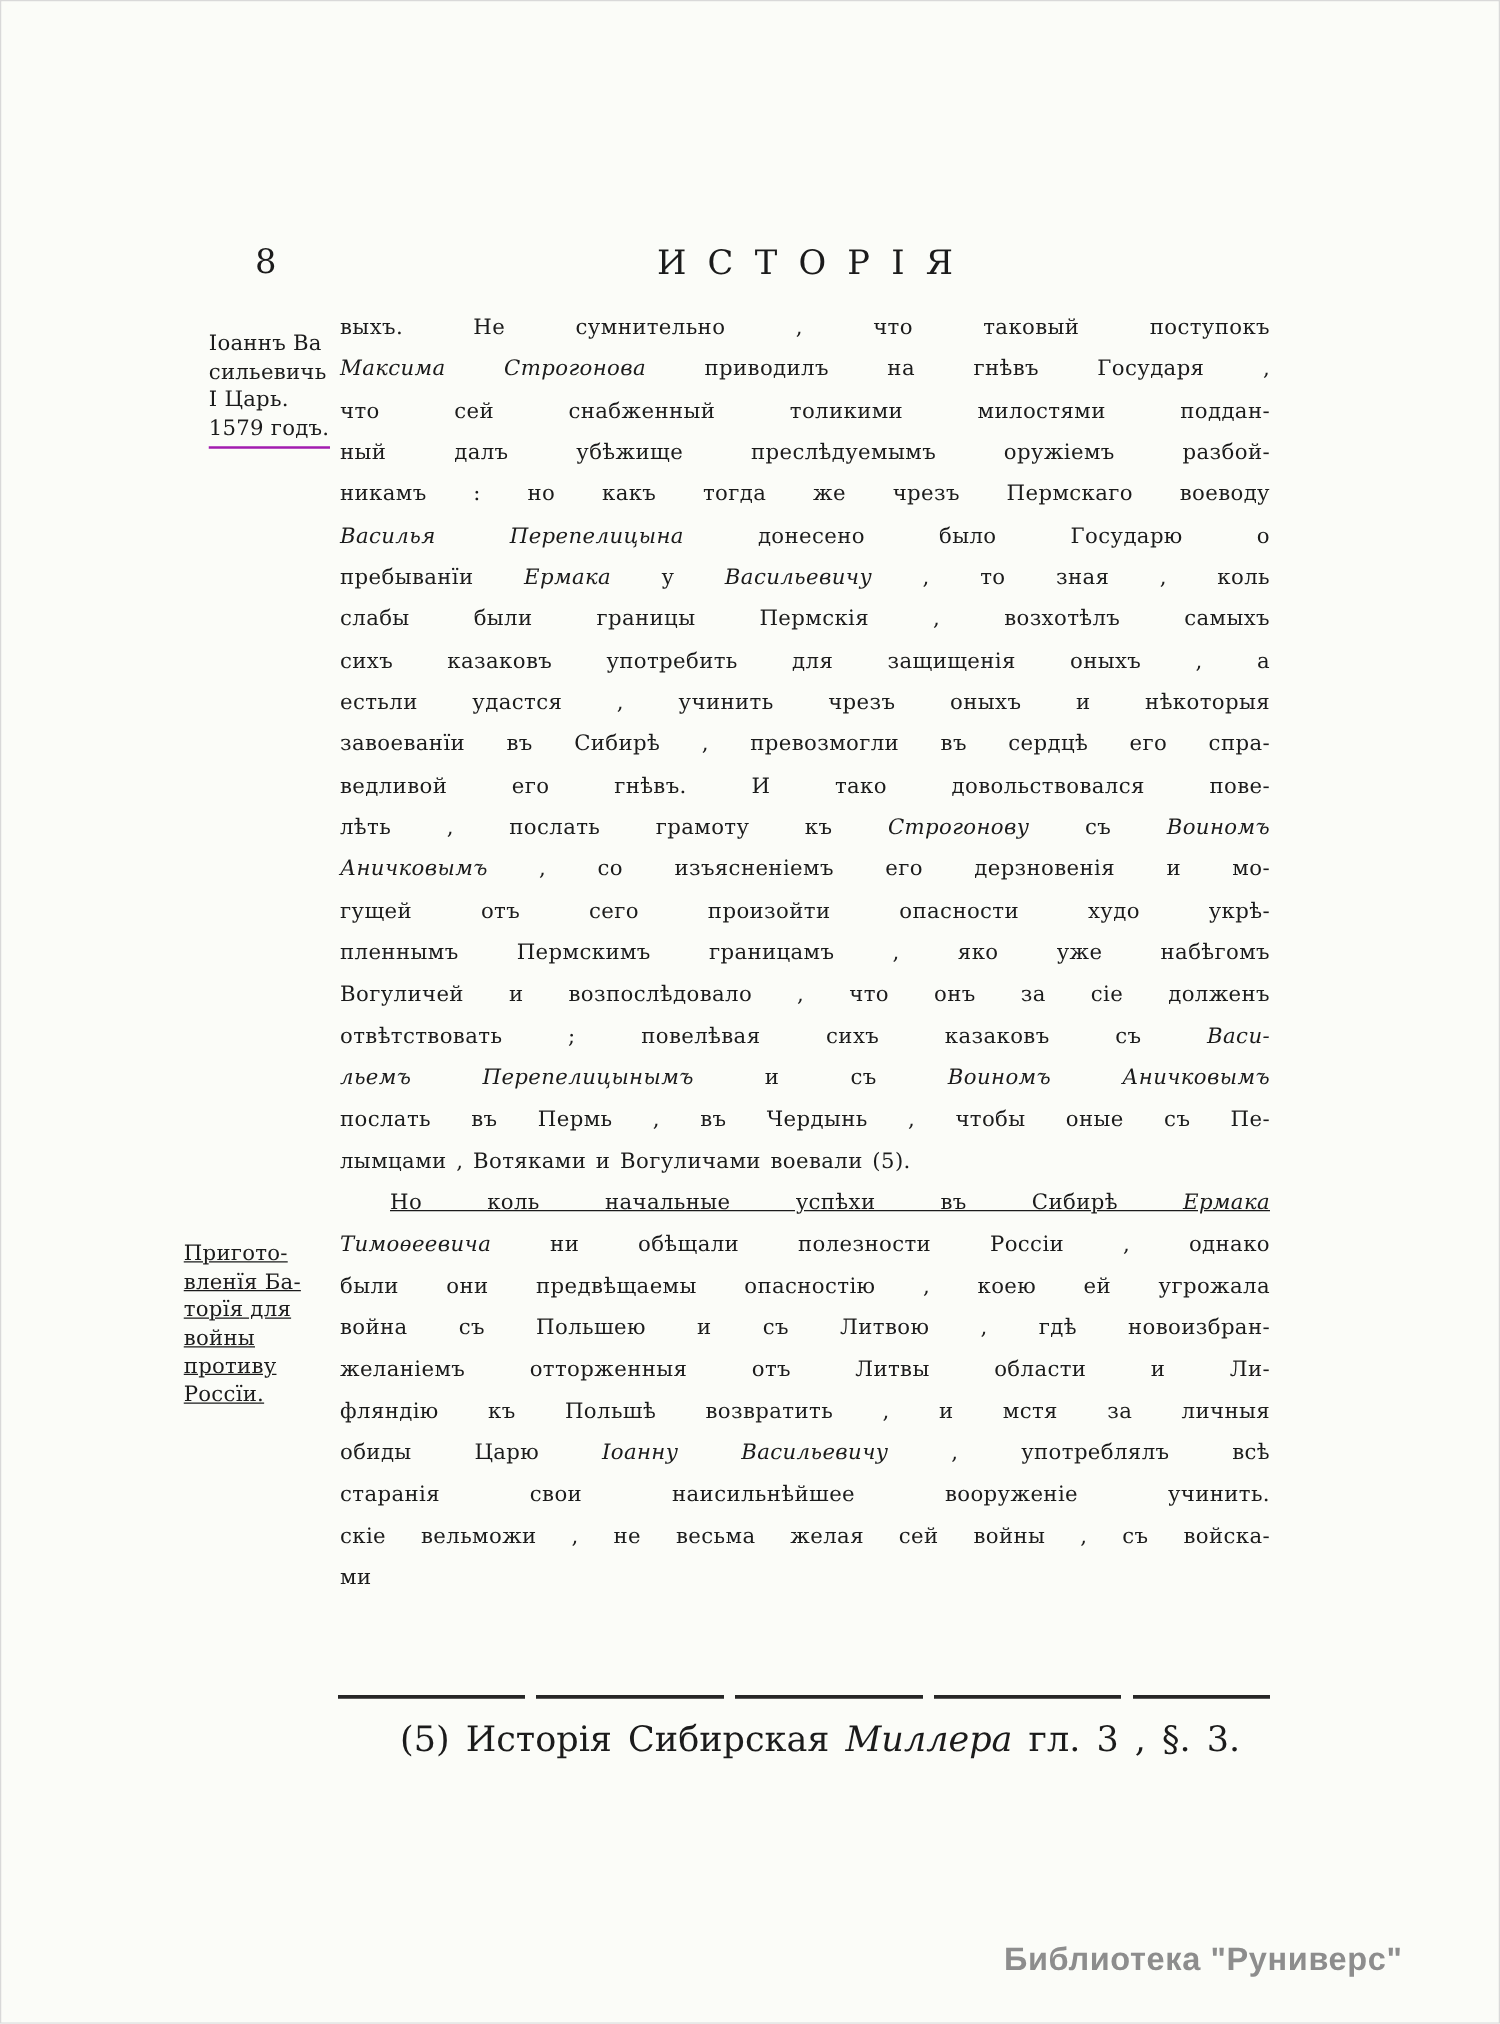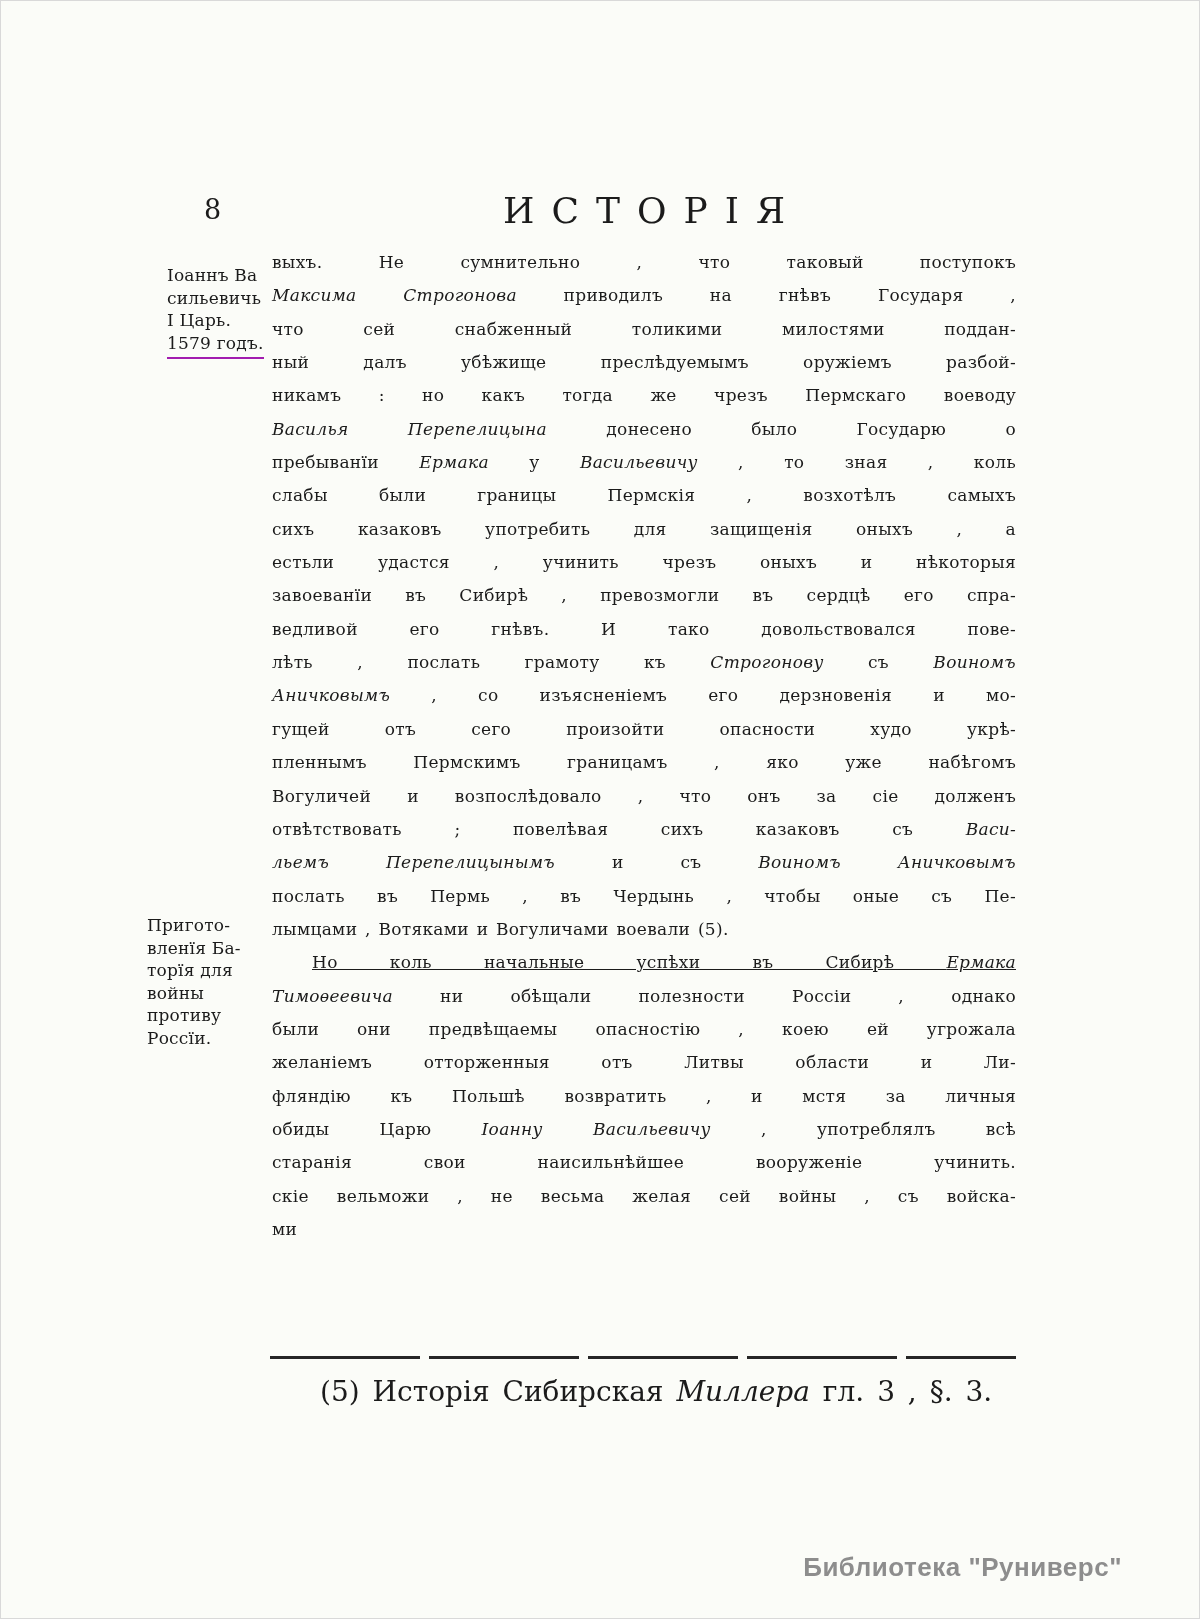--- a/index.html
+++ b/index.html
@@ -19,36 +19,36 @@
     top: 196px;
     font-size: 27px;
     line-height: 27px;
   }
   .title {
     position: absolute;
     left: 272px;
     top: 196px;
     width: 744px;
     text-align: center;
-    font-size: 36px;
+    font-size: 27px;
     line-height: 30px;
     letter-spacing: 17px;
     text-indent: 17px;
     white-space: nowrap;
   }
   .note {
     position: absolute;
     left: 147px;
     width: 122px;
     font-size: 17px;
     line-height: 22.5px;
     letter-spacing: 0.2px;
   }
   #note-0 { top: 264px; margin-left: 20px; }
-  #note-1 { top: 914px; }
+  #note-1 { top: 992px; text-decoration: underline; }
   .note-line { display: block; }
   .note-line.u {
     display: inline-block;
     border-bottom: 2px solid #a21caf;
     padding-bottom: 3px;
   }
   .bodytext {
     position: absolute;
     left: 272px;
     top: 246px;
@@ -158,20 +158,21 @@
       <div class="line"><span class="">гущей отъ сего произойти опасности худо укрѣ-</span></div>
       <div class="line"><span class="">пленнымъ Пермскимъ границамъ , яко уже набѣгомъ</span></div>
       <div class="line"><span class="">Вогуличей и возпослѣдовало , что онъ за сіе долженъ</span></div>
       <div class="line"><span class="">отвѣтствовать ; повелѣвая сихъ казаковъ съ </span><span class="it">Васи-</span></div>
       <div class="line"><span class="it">льемъ Перепелицынымъ</span><span class=""> и съ </span><span class="it">Воиномъ Аничковымъ</span></div>
       <div class="line"><span class="">послать въ Пермь , въ Чердынь , чтобы оные съ Пе-</span></div>
       <div class="line left"><span class="">лымцами , Вотяками и Вогуличами воевали (5).</span></div>
       <div class="line indent"><span class="">Но коль начальные успѣхи въ Сибирѣ </span><span class="it">Ермака</span></div>
       <div class="line"><span class="it">Тимоѳеевича</span><span class=""> ни обѣщали полезности Россіи , однако</span></div>
       <div class="line"><span class="">были они предвѣщаемы опасностію , коею ей угрожала</span></div>
+      <div class="line"><span class="">война съ Польшею и съ Литвою , гдѣ новоизбран-</span></div>
       <div class="line"><span class="">желаніемъ отторженныя отъ Литвы области и Ли-</span></div>
       <div class="line"><span class="">фляндію къ Польшѣ возвратить , и мстя за личныя</span></div>
       <div class="line"><span class="">обиды Царю </span><span class="it">Іоанну Васильевичу</span><span class=""> , употреблялъ всѣ</span></div>
       <div class="line"><span class="">старанія свои наисильнѣйшее вооруженіе учинить.</span></div>
       <div class="line"><span class="">скіе вельможи , не весьма желая сей войны , съ войска-</span></div>
       <div class="line left catchword">ми</div>
     </main>
 
   <div class="footnote-rule"></div>
 

